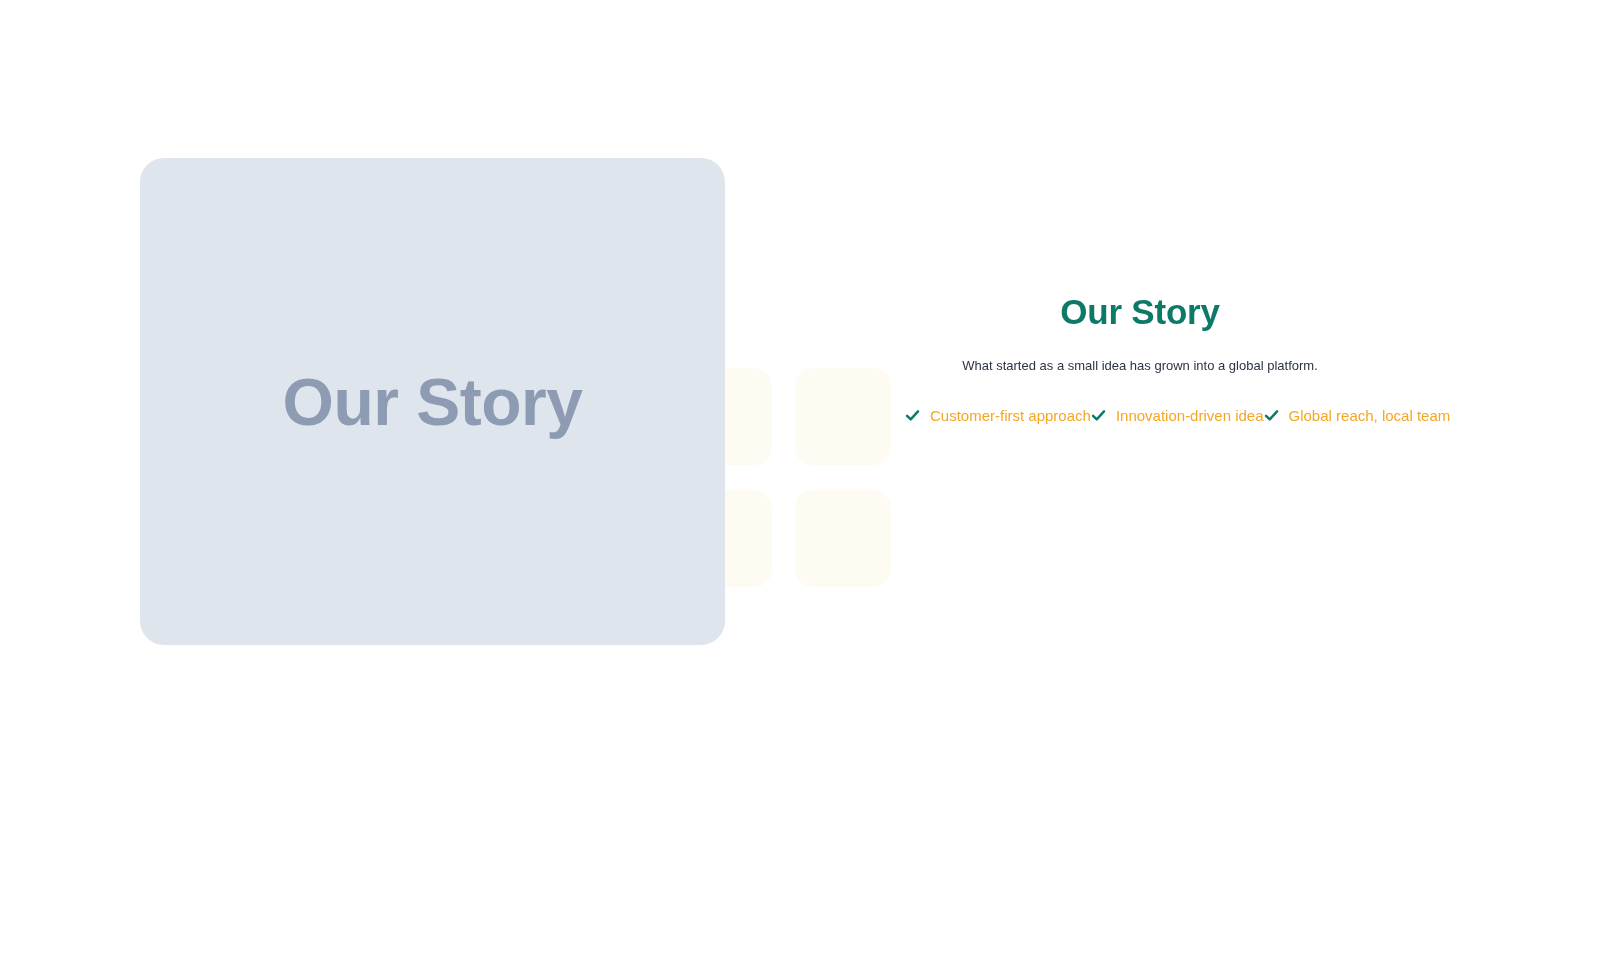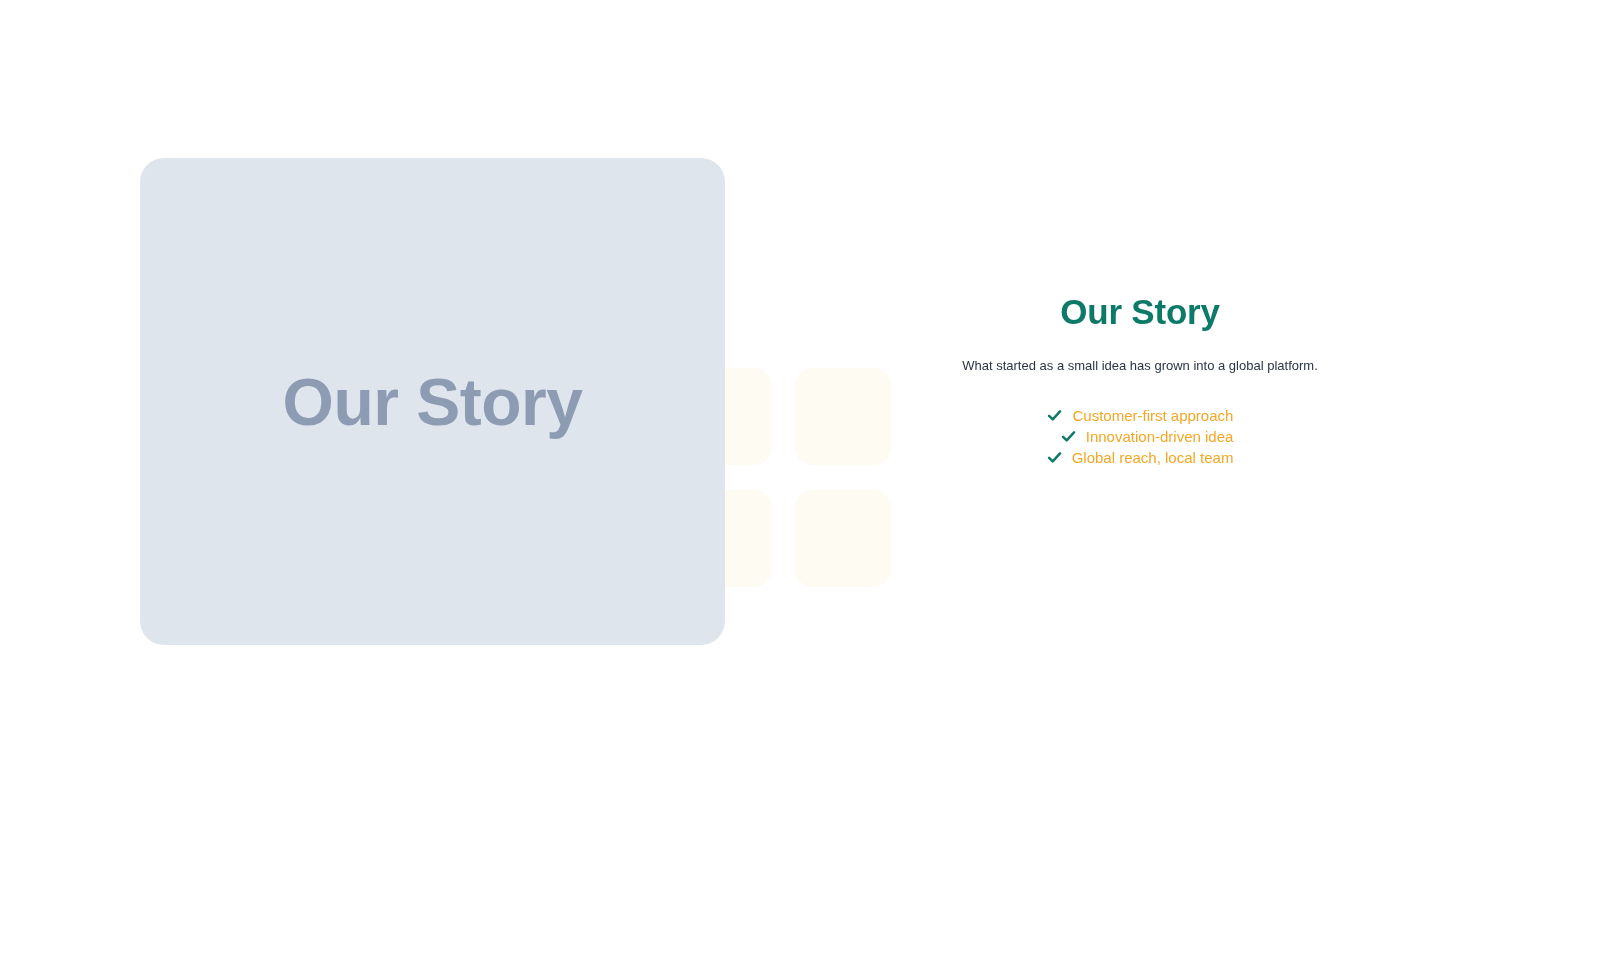--- a/index.html
+++ b/index.html
@@ -90,22 +90,22 @@
     color: #2b3445;
     text-align: center;
     line-height: 1.5;
   }
 
   #feature-list {
     list-style: none;
     margin: 30px 0 0 0;
     padding: 0;
     display: flex;
-    flex-direction: column;
-    align-items: flex-end;
+    flex-direction: row;
+    align-items: center;
     width: fit-content;
     margin-left: auto;
     margin-right: auto;
   }
   .feature-item {
     display: flex;
     align-items: center;
     gap: 10px;
     line-height: 21px;
     height: 21px;

